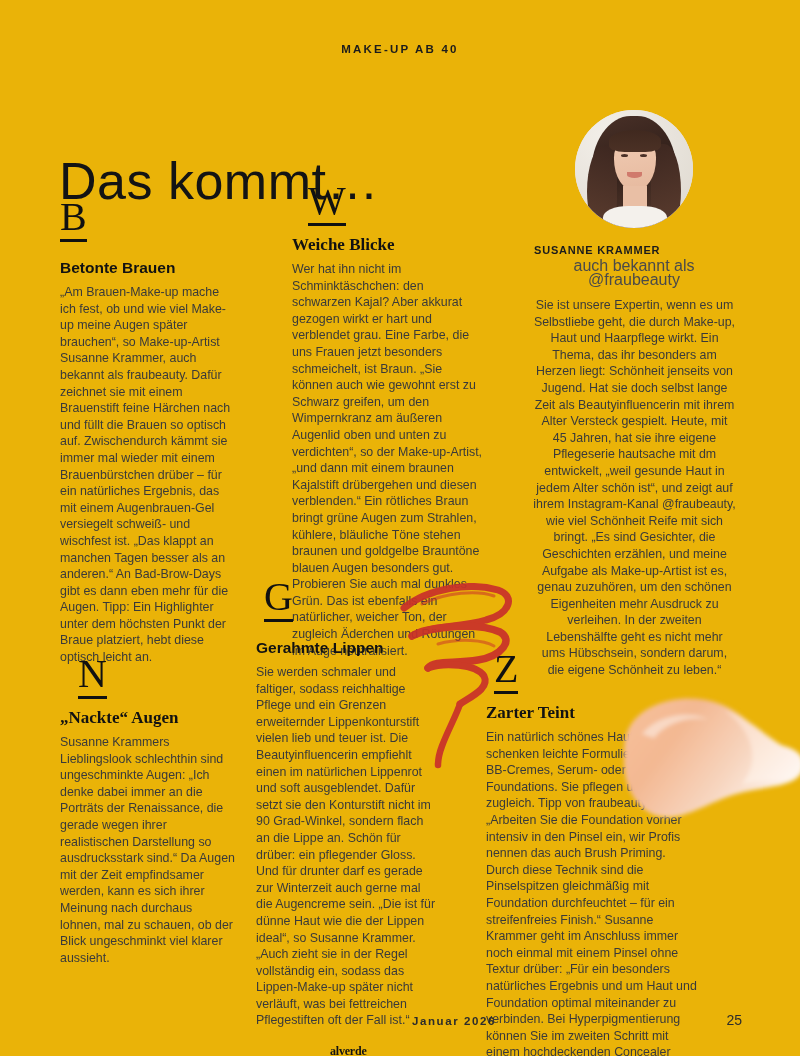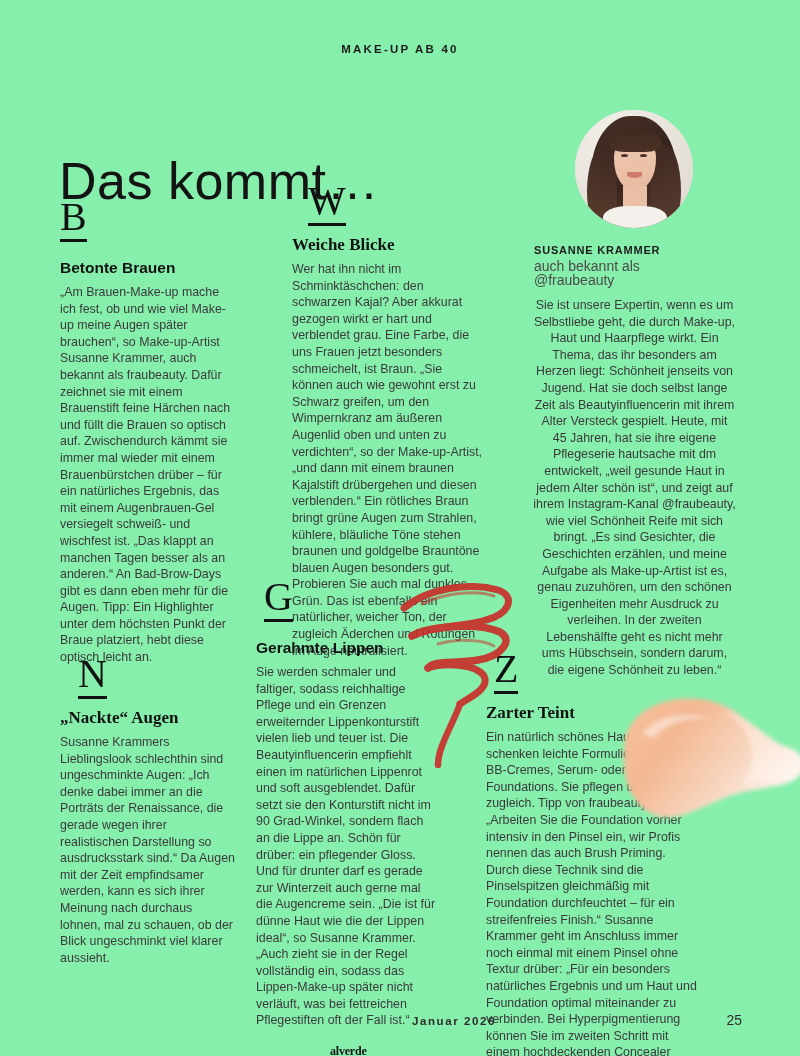--- a/index.html
+++ b/index.html
@@ -4,21 +4,21 @@
 <style>
   html, body {
     margin: 0;
     padding: 0;
     background: #ffffff;
   }
   .page {
     position: relative;
     width: 800px;
     height: 1056px;
-    background: #86efac;
+    background: #eab308;
     overflow: hidden;
     font-family: "Liberation Sans", sans-serif;
     color: #3b3b3b;
   }
 
   
   .running-head {
     position: absolute;
     top: 43px;
     left: 0;
@@ -152,22 +152,22 @@
     font-size: 11px;
     font-weight: bold;
     letter-spacing: 0.8px;
     color: #1c1c1c;
   }
   .expert-sub {
     position: absolute;
     left: 534px;
     top: 259px;
     width: 200px;
-    text-align: left;
-    font-size: 14px;
+    text-align: center;
+    font-size: 16px;
     line-height: 14px;
     color: #4a4a4a;
   }
 
   
   .col {
     position: absolute;
     font-size: 12.4px;
     line-height: 16.6px;
     color: #3a3a3a;

